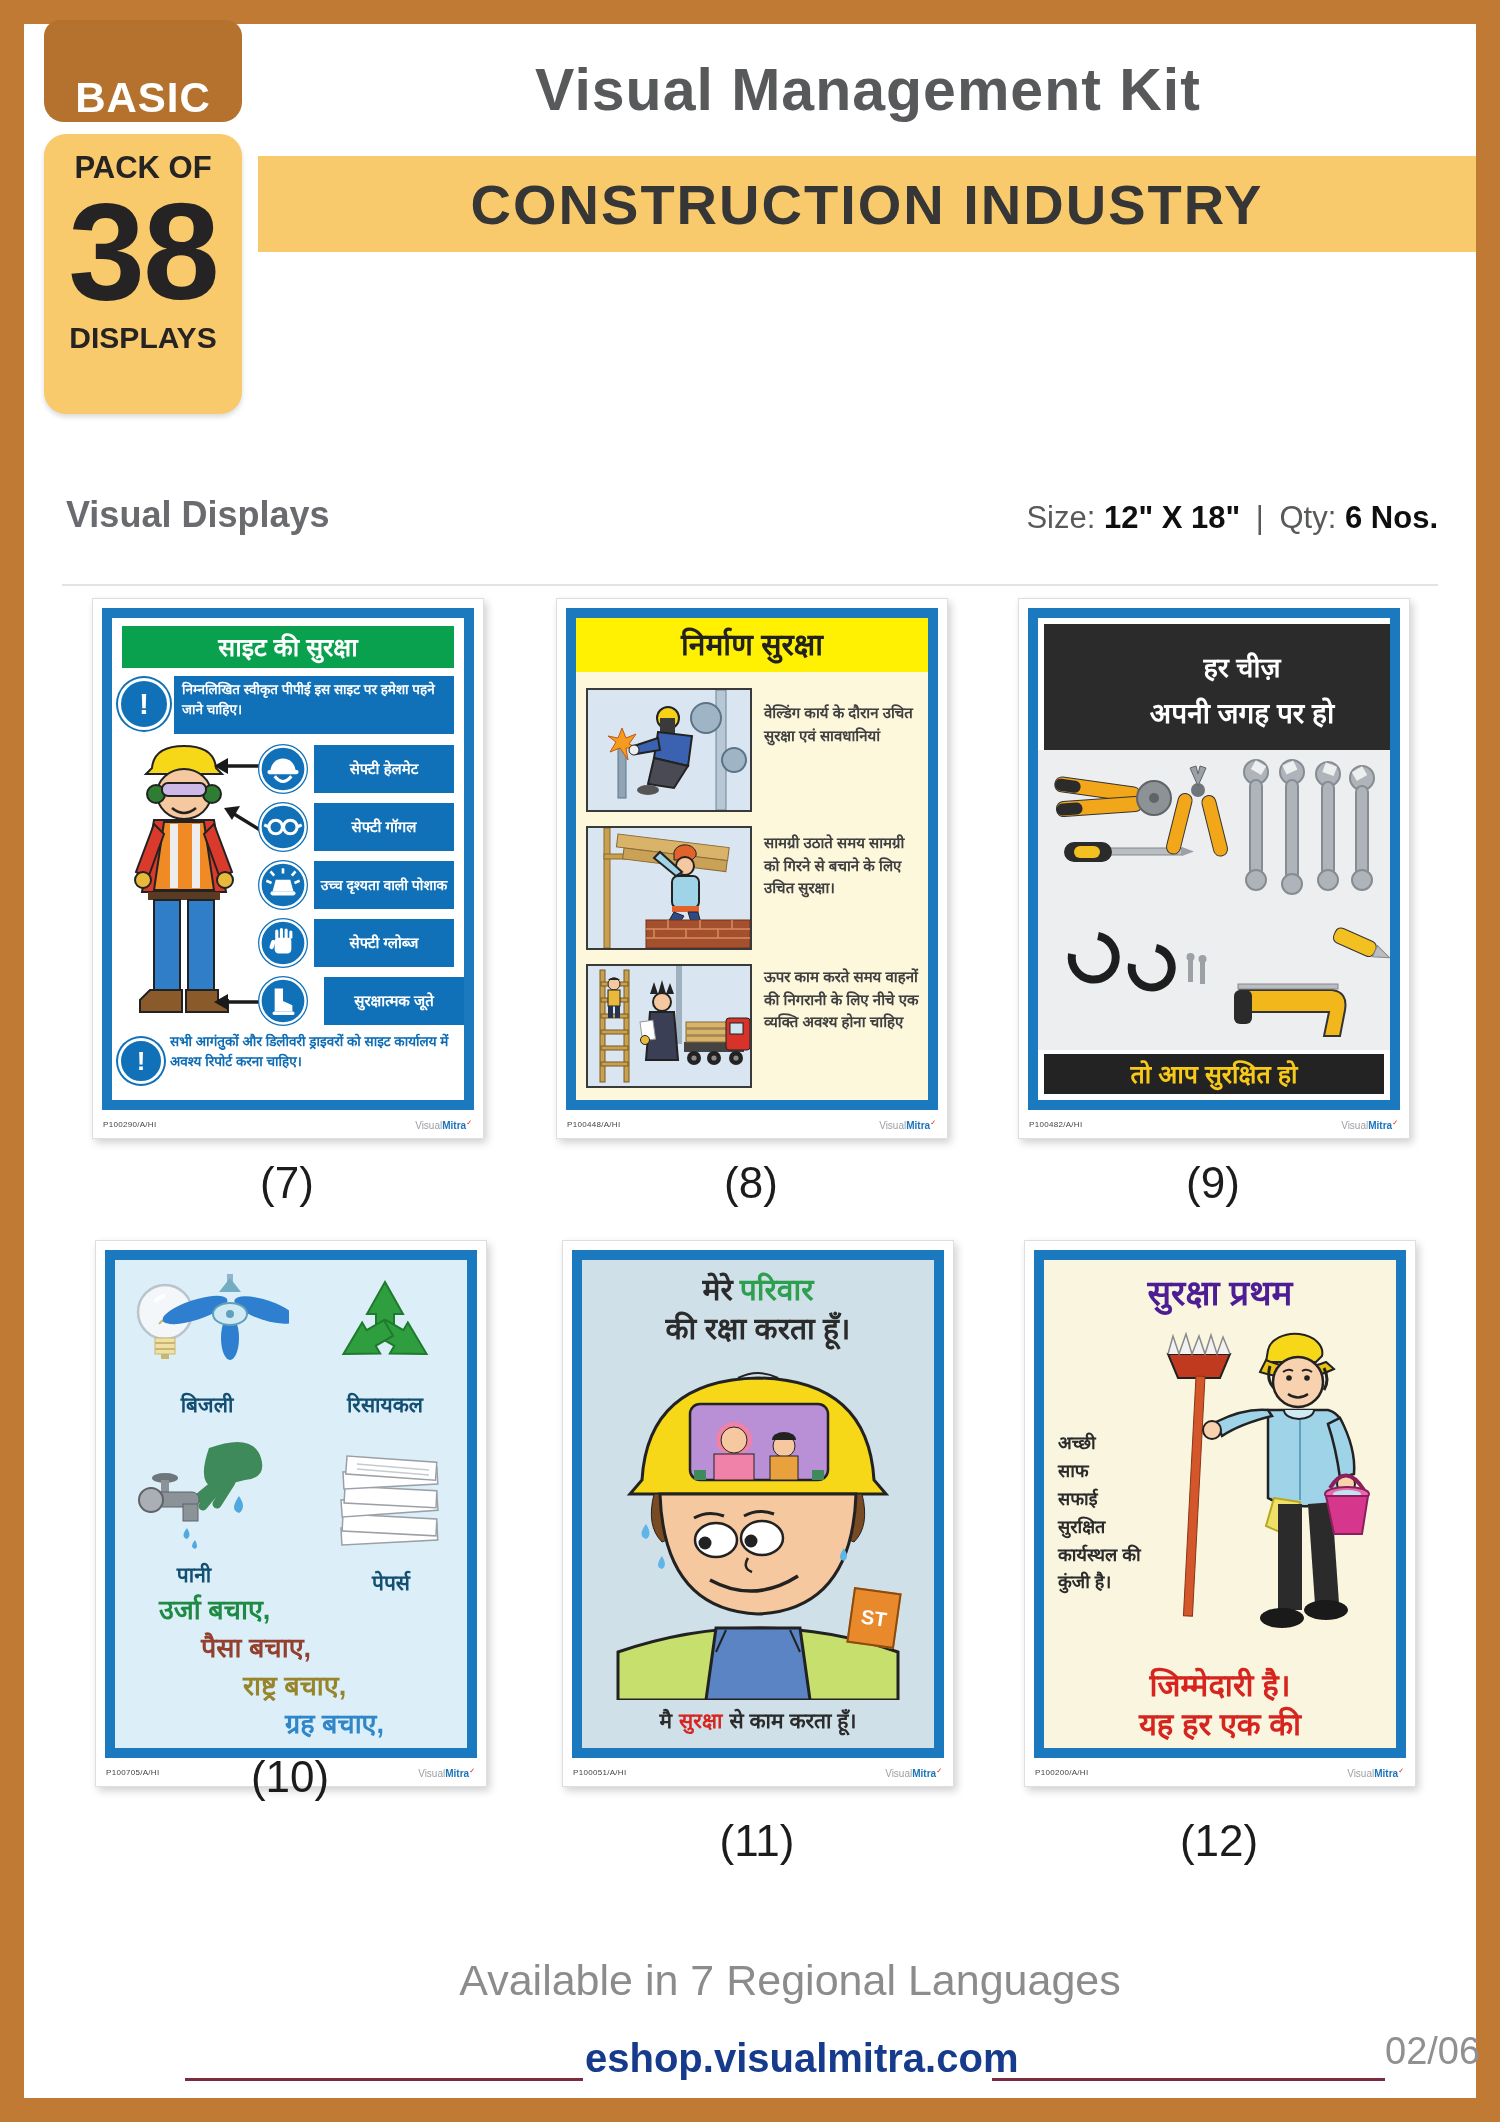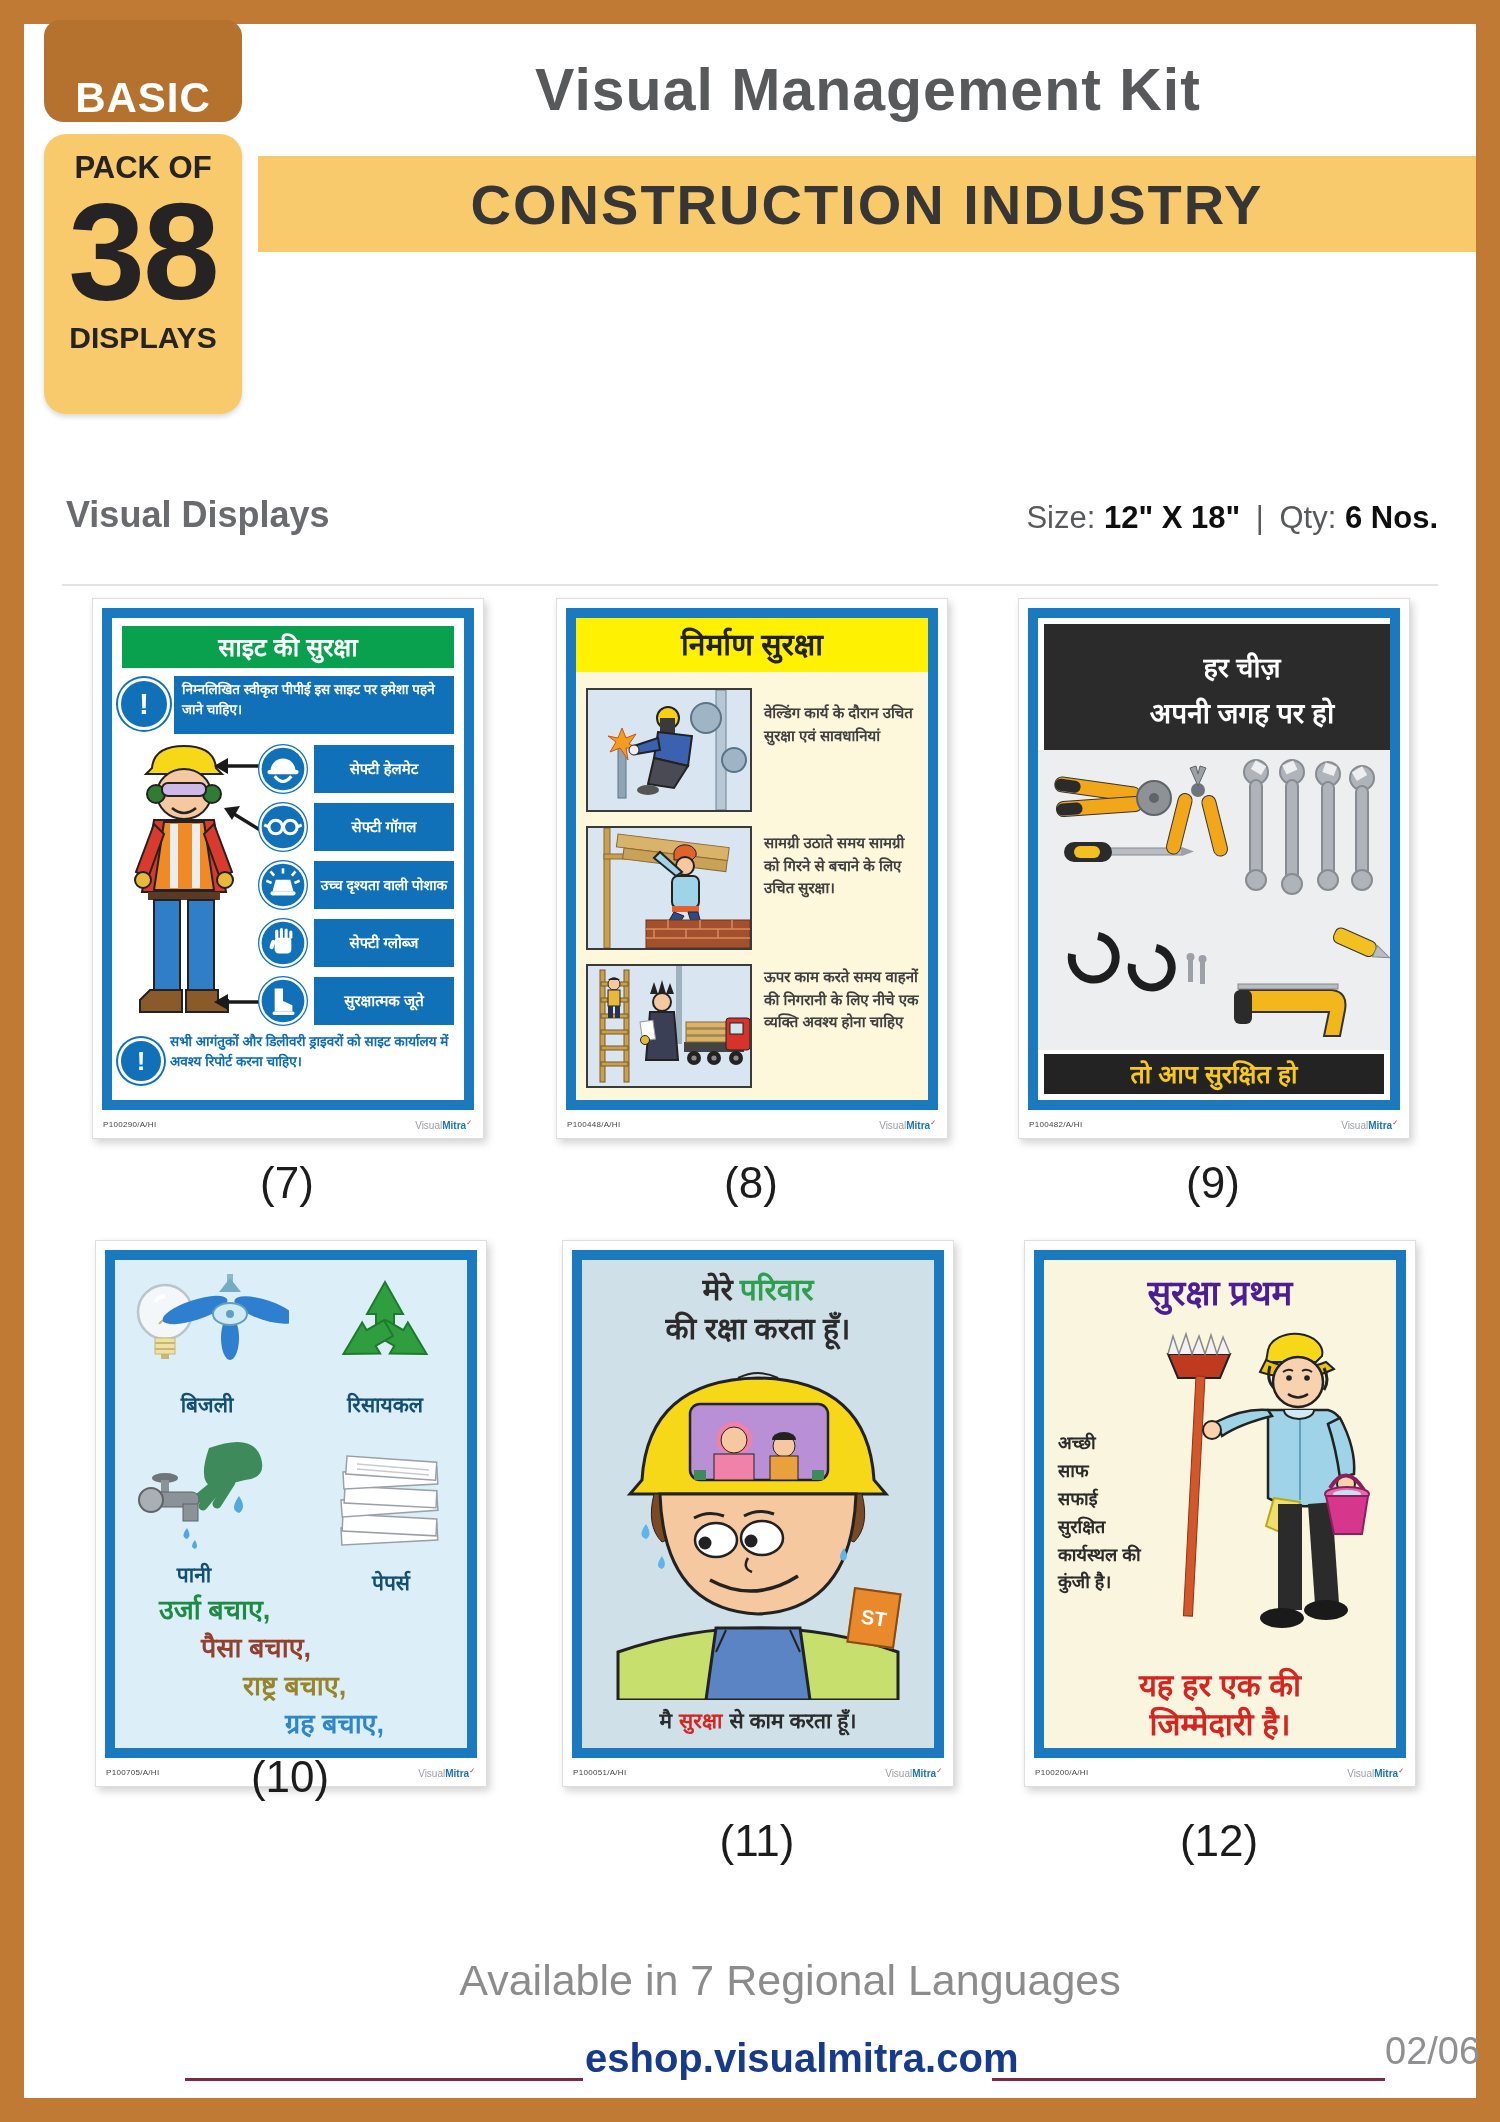--- a/index.html
+++ b/index.html
@@ -200,21 +200,21 @@
         <rect x="12" y="21" width="4" height="9" rx="2" fill="#fff" transform="rotate(18 14 25)"></rect>
       </svg>
       <div class="p7row-lab" style="top:301px;">सेफ्टी ग्लोब्ज</div>
 
       <svg class="ppe" style="top:358px;" viewBox="0 0 48 48">
         <circle cx="24" cy="24" r="22" fill="#1071B8" stroke="#fff" stroke-width="3"></circle>
           <circle cx="24" cy="24" r="23.4" fill="none" stroke="#1071B8" stroke-width="1.2"></circle>
         <path d="M16 12 h8 v12 l9 4 v6 H16 z" fill="#fff"></path>
           <rect x="14" y="34" width="21" height="3.5" rx="1.5" fill="#fff"></rect>
       </svg>
-      <div class="p7row-lab" style="top:359px;">सुरक्षात्मक जूते</div>
+      <div class="p7row-lab" style="top:359px;margin-left:10px;">सुरक्षात्मक जूते</div>
 
       <div class="alert" style="left:6px;top:420px;width:40px;height:40px;font-size:26px;">!</div>
       <div class="p7-foot">सभी आगंतुकों और डिलीवरी ड्राइवरों को साइट कार्यालय में अवश्य रिपोर्ट करना चाहिए।</div>
     </div>
     <div class="code">P100290/A/HI</div>
     <div class="brandline"><span>Visual</span><b>Mitra</b><span class="tick">✓</span></div>
   </div>
   <div class="num" style="left:92px;top:1158px;">(7)</div>
 
   <div class="card" style="left:556px;top:598px;height:539px;">
@@ -546,22 +546,22 @@
       </svg>
       <div class="p12-side">
         <div>अच्छी</div>
         <div>साफ</div>
         <div>सफाई</div>
         <div>सुरक्षित</div>
         <div>कार्यस्थल की</div>
         <div>कुंजी है।</div>
       </div>
       <div class="p12-bottom">
+        <div>जिम्मेदारी है।</div>
         <div>यह हर एक की</div>
-        <div>जिम्मेदारी है।</div>
       </div>
     </div>
     <div class="code">P100200/A/HI</div>
     <div class="brandline"><span>Visual</span><b>Mitra</b><span class="tick">✓</span></div>
   </div>
   <div class="num" style="left:1024px;top:1816px;">(12)</div>
 
   <div class="abs availability">Available in 7 Regional Languages</div>
   <div class="rule" style="left:185px;width:398px;"></div>
   <div class="rule" style="left:992px;width:393px;"></div>

